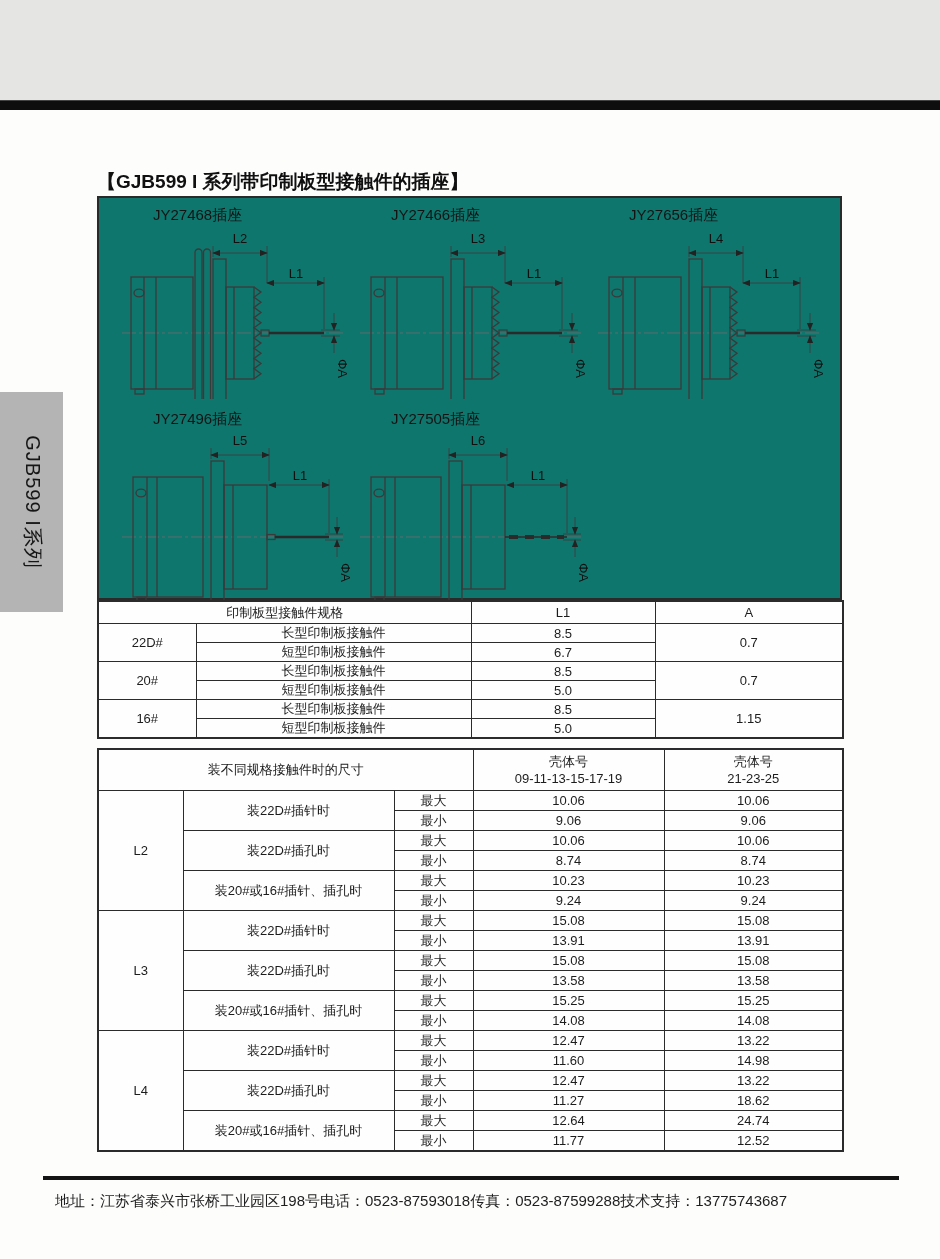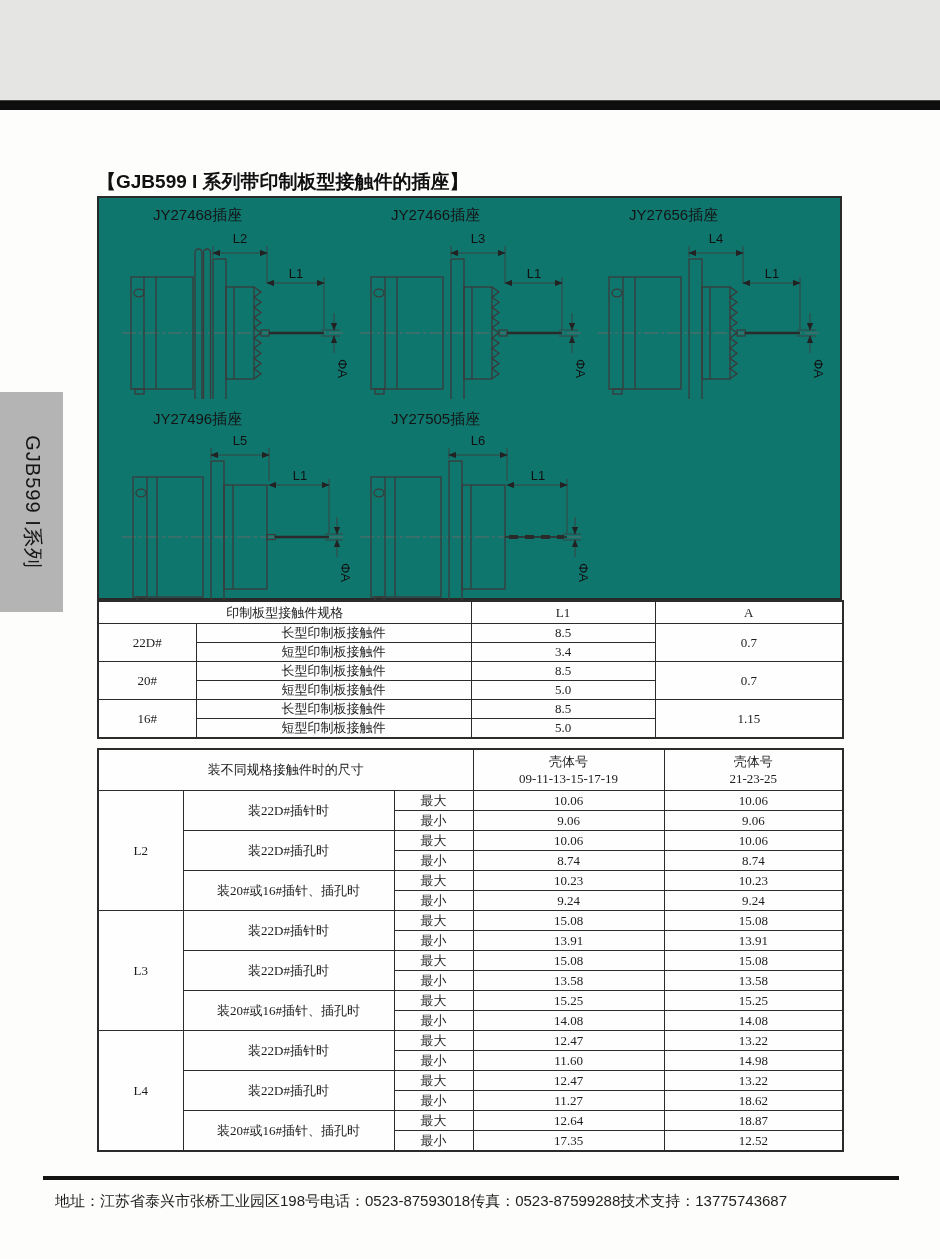--- a/index.html
+++ b/index.html
@@ -31,21 +31,21 @@
   svg.conn{display:block;}
   .s{fill:none;stroke:#3a3a3a;stroke-width:1.3;}
   .cl{stroke:#6a6a6a;stroke-width:0.9;stroke-dasharray:14 3 3 3;}
   .pin{stroke:#2a2a2a;stroke-width:2.6;}
   .pinb{stroke:#2a2a2a;stroke-width:1.4;}
   .pind{stroke:#2a2a2a;}
   .pinc{fill:none;stroke:#3a3a3a;stroke-width:1.2;}
   .dim{stroke:#3c3c3c;stroke-width:0.9;fill:none;}
   .dt{font-family:"Liberation Sans",sans-serif;font-size:13px;fill:#111;}
   
-  table{border-collapse:collapse;table-layout:fixed;position:absolute;background:#fefefe;font-family:Liberation Serif, serif;}
+  table{border-collapse:collapse;table-layout:fixed;position:absolute;background:#fefefe;}
   td{border:1px solid #2b2b2b;text-align:center;vertical-align:middle;
      font-size:13px;color:#1c1c1c;padding:0 2px;overflow:hidden;white-space:nowrap;}
   .t1{left:97px;top:600px;width:745px;border:2px solid #2b2b2b;}
   .t1 td{height:18px;}
   .t1 .th-row td{height:21px;}
   .t2{left:97px;top:748px;width:745px;border:2px solid #2b2b2b;}
   .t2 td{height:19px;}
   .t2 .th-row2 td{height:40px;}
   .shell-h div{line-height:17px;}
   
@@ -241,21 +241,21 @@
     <td>A</td>
   </tr>
   <tr>
     <td rowspan="2">22D#</td>
     <td>长型印制板接触件</td>
     <td>8.5</td>
     <td rowspan="2">0.7</td>
   </tr>
   <tr>
     <td>短型印制板接触件</td>
-    <td>3.4</td>
+    <td>6.7</td>
   </tr>
   <tr>
     <td rowspan="2">20#</td>
     <td>长型印制板接触件</td>
     <td>8.5</td>
     <td rowspan="2">0.7</td>
   </tr>
   <tr>
     <td>短型印制板接触件</td>
     <td>5.0</td>
@@ -384,25 +384,25 @@
   </tr>
   <tr>
     <td>最小</td>
     <td>11.27</td>
     <td>18.62</td>
   </tr>
   <tr>
     <td rowspan="2">装20#或16#插针、插孔时</td>
     <td>最大</td>
     <td>12.64</td>
-    <td>18.87</td>
-  </tr>
-  <tr>
-    <td>最小</td>
-    <td>17.35</td>
+    <td>24.74</td>
+  </tr>
+  <tr>
+    <td>最小</td>
+    <td>11.77</td>
     <td>12.52</td>
   </tr>
 </tbody>
   </table>
 
 <div class="frule"></div>
 <div class="footer">
   <span>地址：江苏省泰兴市张桥工业园区198号</span>
   <span>电话：0523-87593018</span>
   <span>传真：0523-87599288</span>

